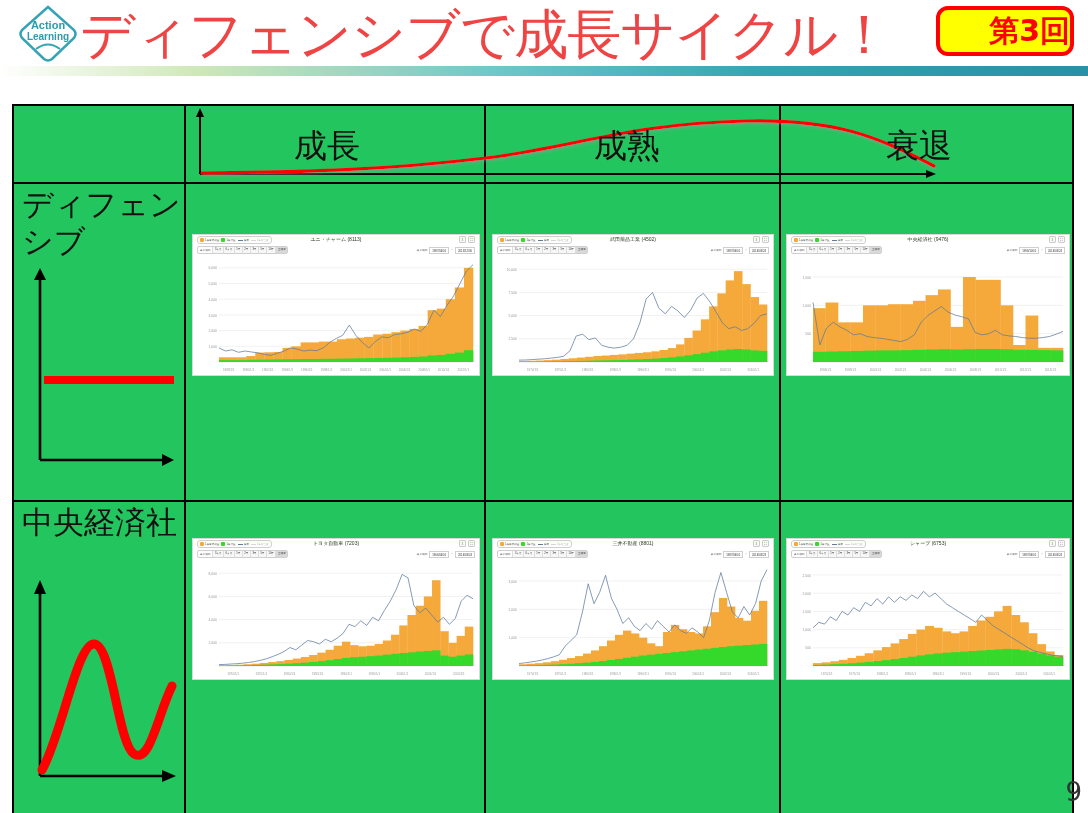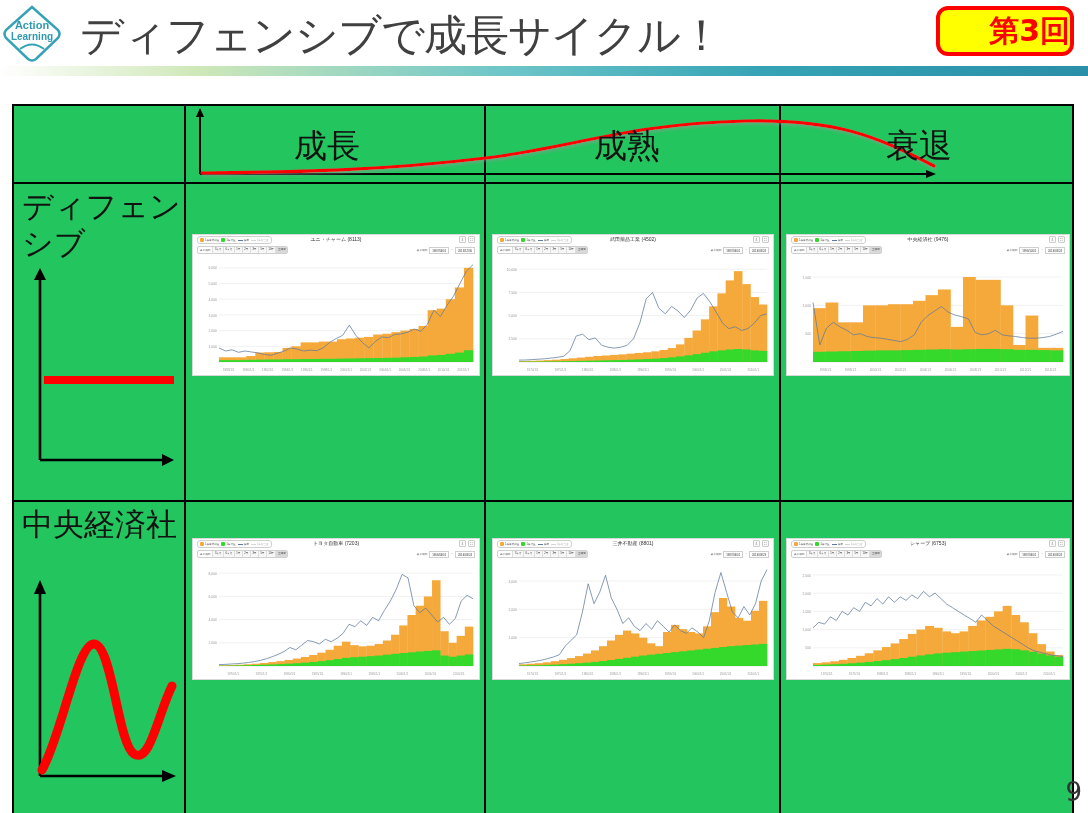--- a/index.html
+++ b/index.html
@@ -6,24 +6,24 @@
   body {
     width: 1088px; height: 813px;
     background: #ffffff;
     font-family: "Liberation Sans", "DejaVu Sans", sans-serif;
     position: relative;
     overflow: hidden;
   }
 
   
   .header { position: absolute; left:0; top:0; width:1088px; height:72px; }
-  .logo { position:absolute; left:0; top:4px; width:64px; height:60px; }
+  .logo { position:absolute; left:16px; top:4px; width:64px; height:60px; }
   .page-title {
     position:absolute; left:80px; top:6px;
-    font-size:43px; line-height:58px; color:#404040;
+    font-size:54px; line-height:58px; color:#ef4444;
     font-family:"DejaVu Sans","Liberation Sans",sans-serif;
     white-space:nowrap; letter-spacing:-1px;
   }
   .badge {
     position:absolute; left:936px; top:6px; width:138px; height:50px;
     background:#FFFF00; border:4px solid #FF0000; border-radius:12px;
     display:flex; align-items:center; justify-content:flex-end;
   }
   .badge span {
     color:#FF0000; font-size:30px; font-weight:bold;
@@ -43,21 +43,21 @@
   .vline { position:absolute; top:0; width:2px; height:100%; background:#000; }
   .hline { position:absolute; left:0; width:100%; height:2px; background:#000; }
 
   .hdr-label {
     position:absolute; font-size:33px; color:#111;
     font-family:"DejaVu Sans","Liberation Sans",sans-serif;
     white-space:nowrap;
   }
   .row-label {
     position:absolute; font-size:31px; color:#111; line-height:37px;
-    font-family:Liberation Serif, serif;
+    font-family:Liberation Mono, monospace;
     width:160px;
   }
 
   
   .chart {
     position:absolute; background:#fff;
     border:1px solid #d9d9d9;
   }
   .ch-top { position:relative; height:11px; }
   .legend-box {

